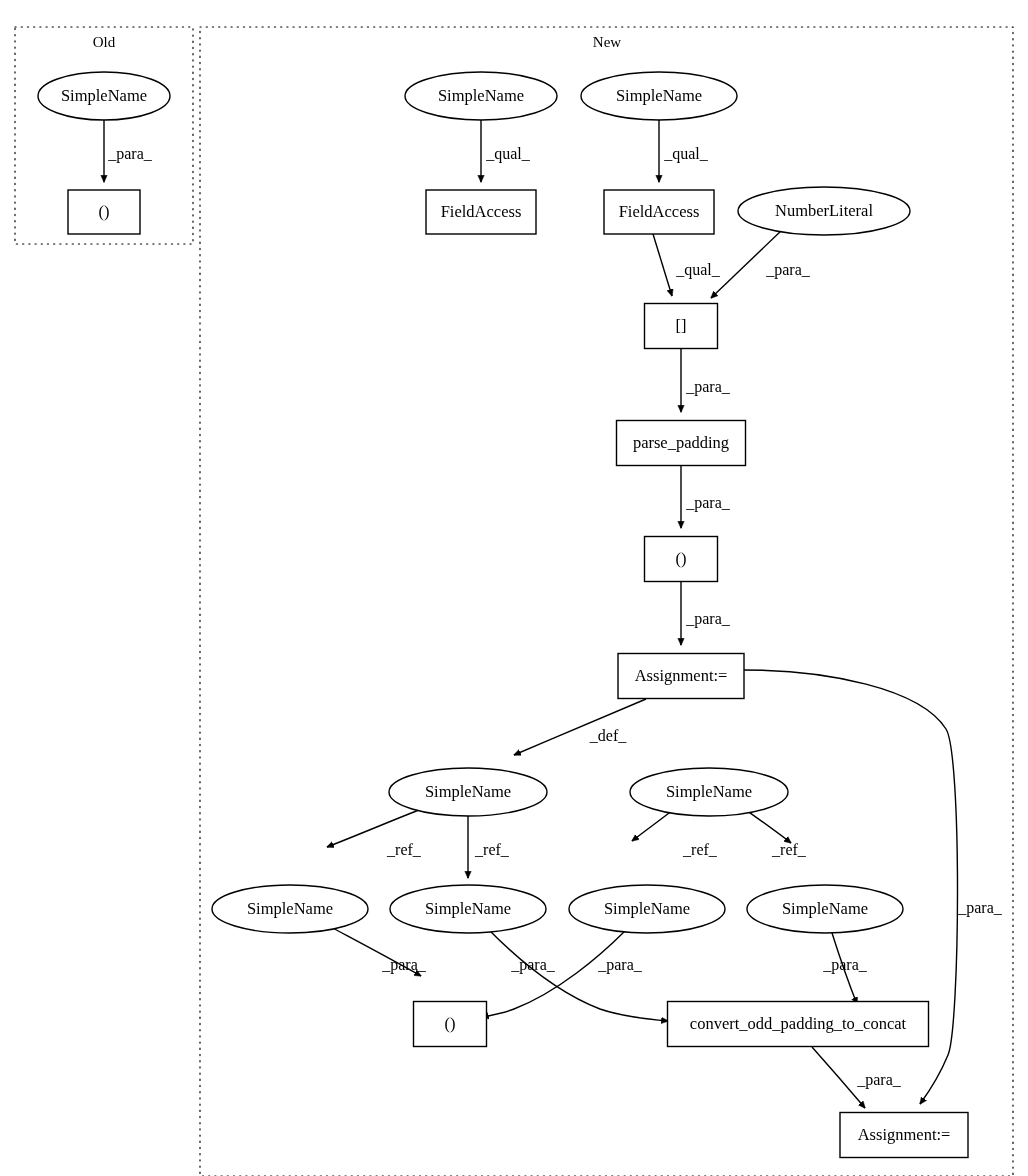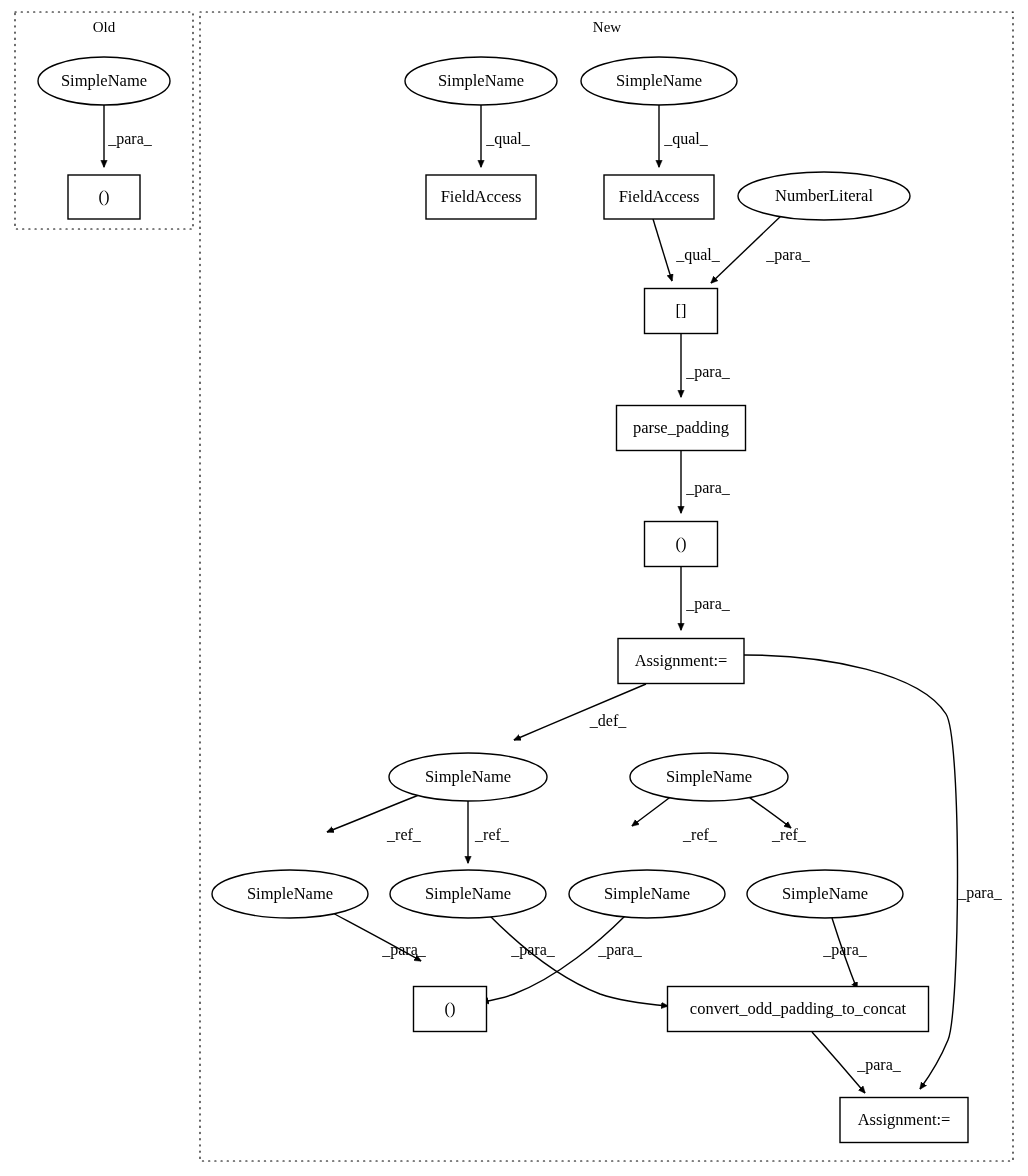--- a/index.html
+++ b/index.html
@@ -11,20 +11,21 @@
   body {
     width: 1028px;
     height: 1176px;
     font-family: "Liberation Serif", "DejaVu Serif", serif;
     overflow: hidden;
   }
   #graph-root {
     position: relative;
     width: 1028px;
     height: 1152px;
+    margin-top: 15px;
   }
   svg#graph-svg {
     display: block;
     width: 1028px;
     height: 1176px;
   }
   .cluster-box {
     fill: none;
     stroke: #000000;
     stroke-width: 1.2;

